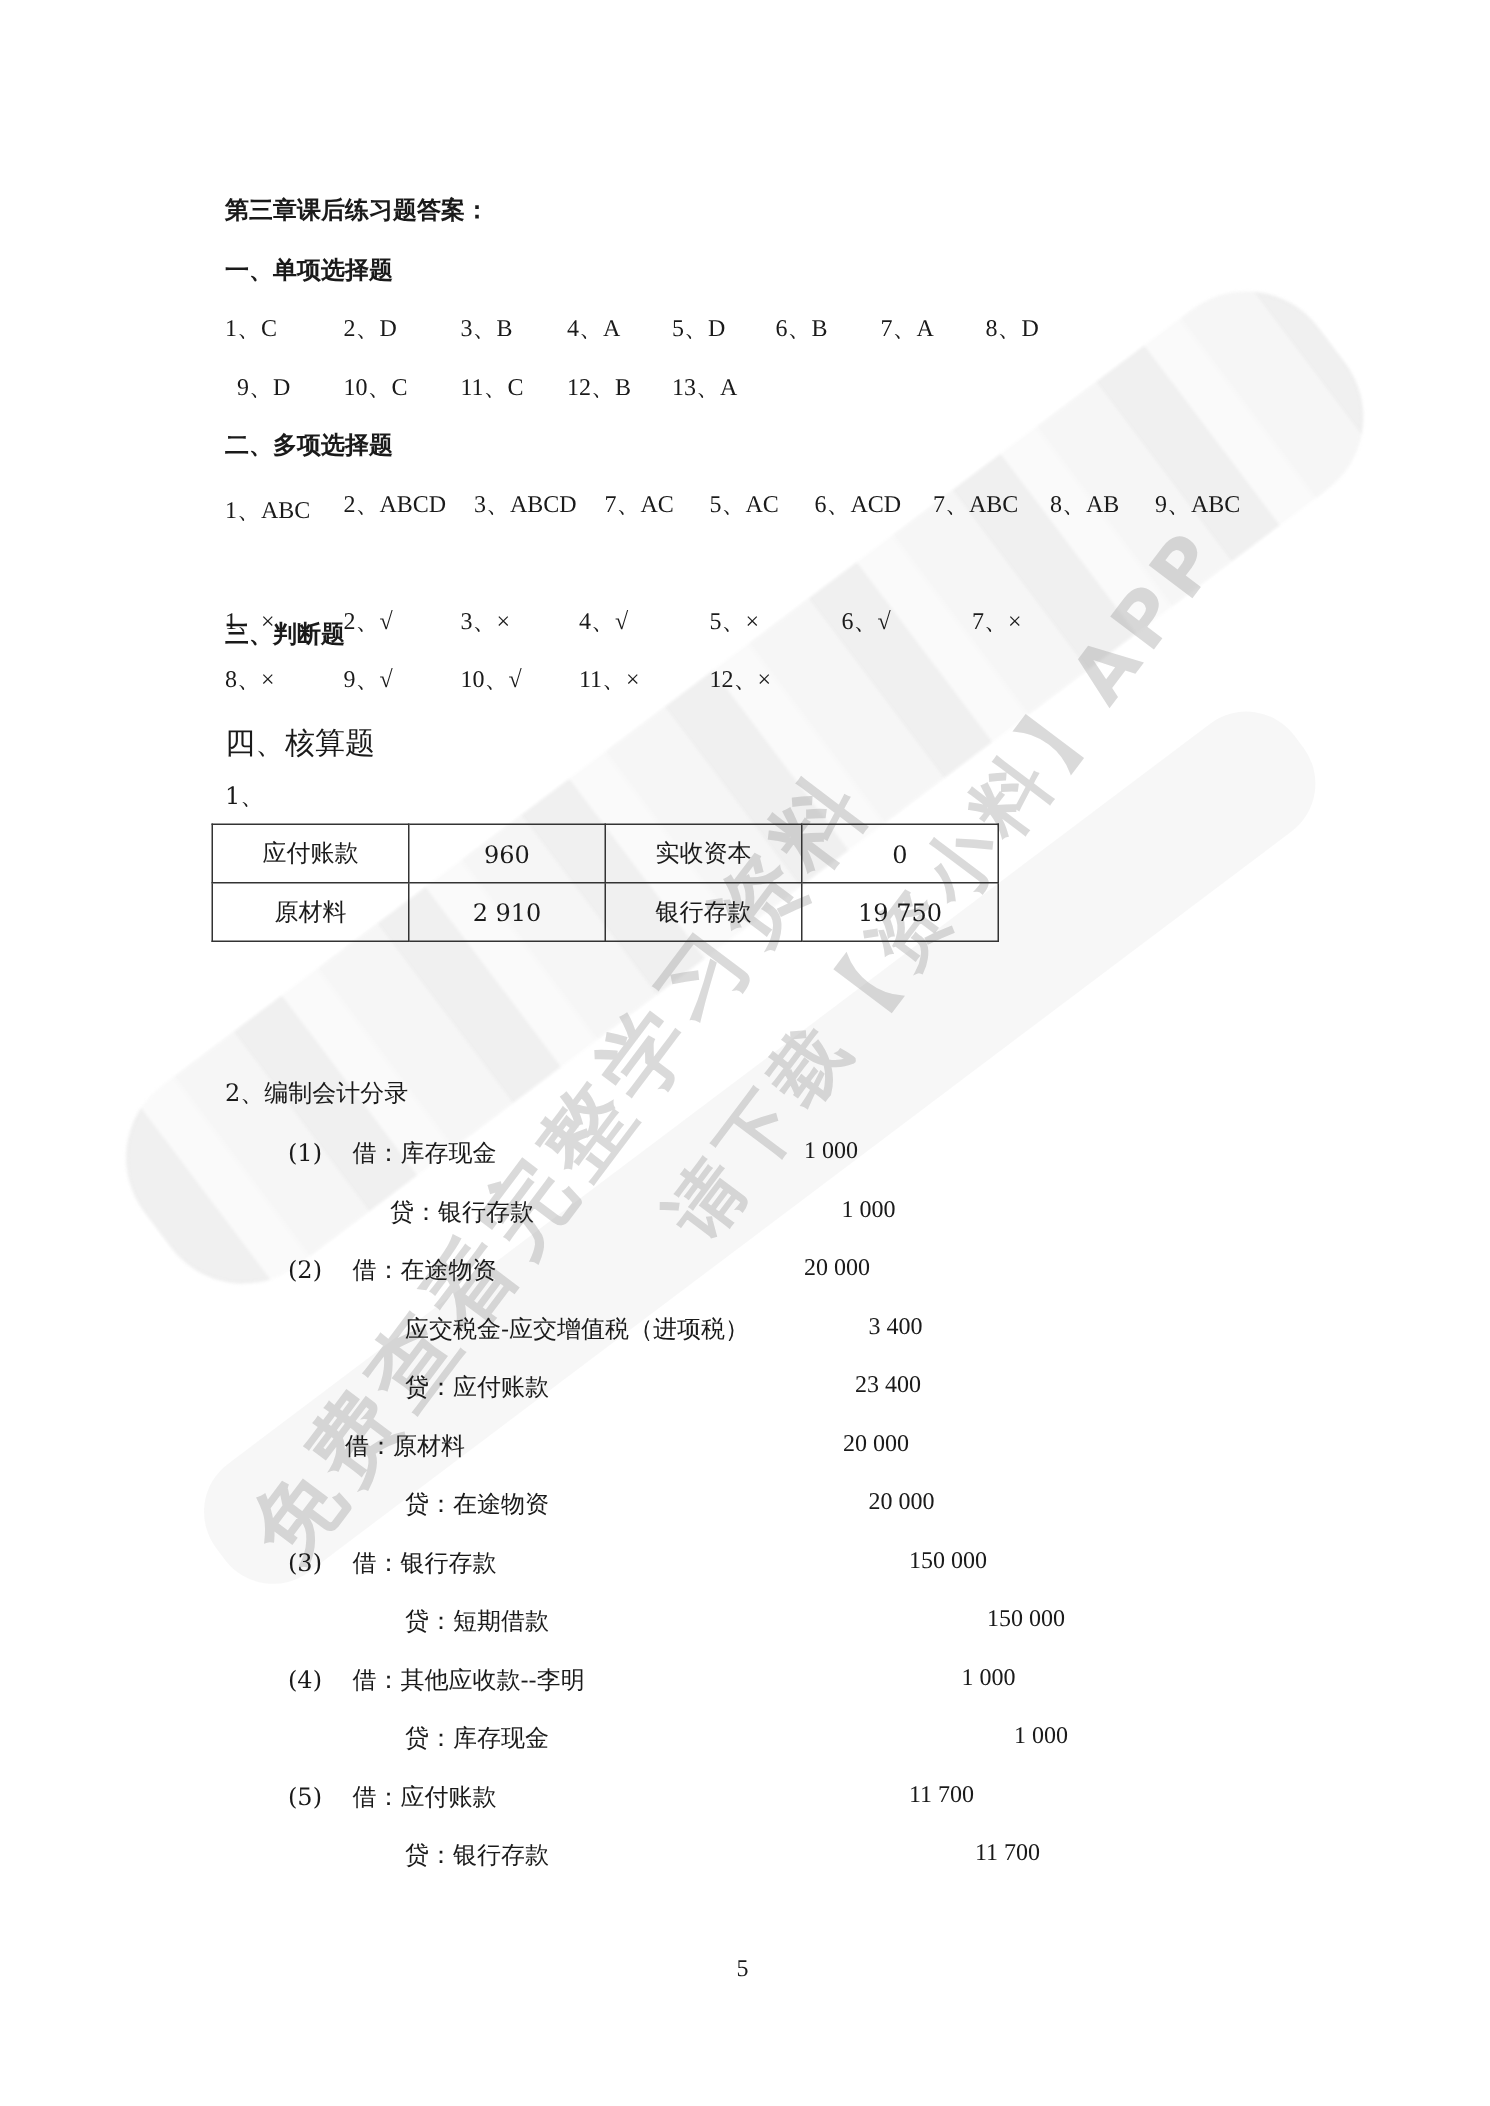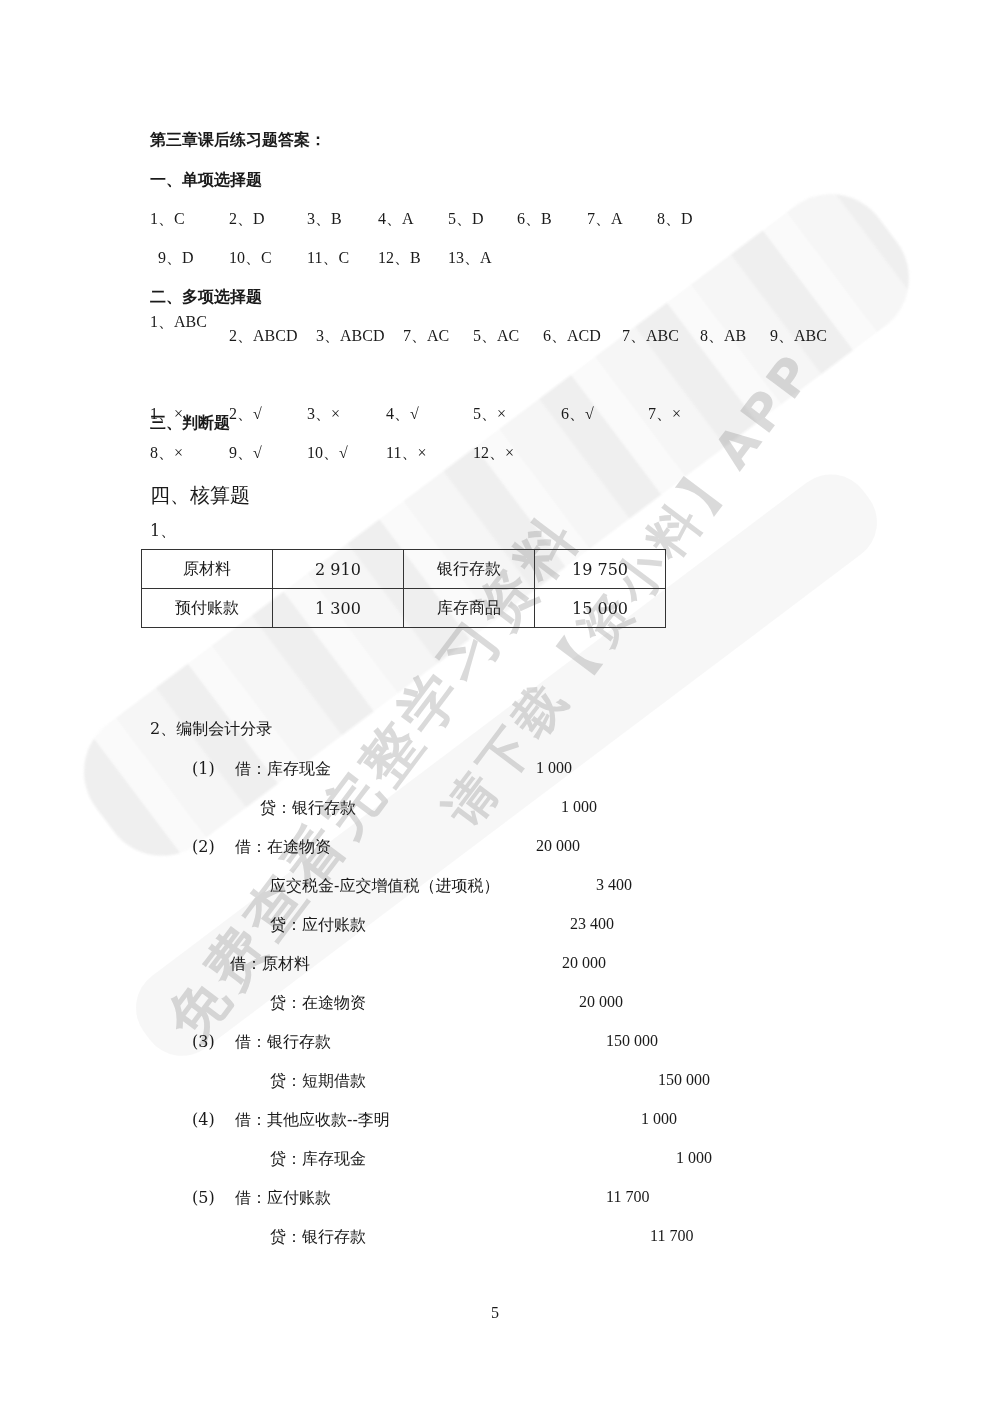--- a/index.html
+++ b/index.html
@@ -72,21 +72,21 @@
     <span class="ans" style="left:657px;top:209px;">8、D</span>
     <span class="ans" style="left:158px;top:248px;text-align:center;">9、D</span>
     <span class="ans" style="left:229px;top:248px;">10、C</span>
     <span class="ans" style="left:307px;top:248px;">11、C</span>
     <span class="ans" style="left:378px;top:248px;">12、B</span>
     <span class="ans" style="left:448px;top:248px;">13、A</span>
   </div>
 
   <div class="line bold" style="top:287px;">二、多项选择题</div>
   <div>
-    <span class="ans" style="left:150px;top:312px;">1、ABC</span>
+    <span class="ans" style="left:150px;top:330px;">1、ABC</span>
     <span class="ans" style="left:229px;top:326px;">2、ABCD</span>
     <span class="ans" style="left:316px;top:326px;">3、ABCD</span>
     <span class="ans" style="left:403px;top:326px;">7、AC</span>
     <span class="ans" style="left:473px;top:326px;">5、AC</span>
     <span class="ans" style="left:543px;top:326px;">6、ACD</span>
     <span class="ans" style="left:622px;top:326px;">7、ABC</span>
     <span class="ans" style="left:700px;top:326px;">8、AB</span>
     <span class="ans" style="left:770px;top:326px;">9、ABC</span>
   </div>
 
@@ -105,50 +105,50 @@
     <span class="ans" style="left:386px;top:443px;">11、×</span>
     <span class="ans" style="left:473px;top:443px;">12、×</span>
   </div>
 
   <div class="line" style="top:482px;font-size:20px;">四、核算题</div>
   <div class="line" style="top:521px;font-size:16px;">1、</div>
 
   <table class="calc">
     <tbody>
     <tr>
+      <td>应付账款</td>
+      <td>960</td>
+      <td>实收资本</td>
+      <td>0</td>
+    </tr>
+    <tr>
       <td>原材料</td>
       <td>2 910</td>
       <td>银行存款</td>
       <td>19 750</td>
-    </tr>
-    <tr>
-      <td>预付账款</td>
-      <td>1 300</td>
-      <td>库存商品</td>
-      <td>15 000</td>
     </tr>
   </tbody>
     </table>
 
   <div class="line" style="top:719px;font-size:16px;">2、编制会计分录</div>
 
   <div>
     <span class="entry" style="left:192px;top:759px;">(1)</span>
     <span class="entry" style="left:235px;top:759px;">借：库存现金</span>
     <span class="amt" style="left:536px;top:759px;">1 000</span>
 
     <span class="entry" style="left:260px;top:798px;">贷：银行存款</span>
     <span class="amt" style="left:561px;top:798px;">1 000</span>
 
     <span class="entry" style="left:192px;top:837px;">(2)</span>
     <span class="entry" style="left:235px;top:837px;">借：在途物资</span>
     <span class="amt" style="left:536px;top:837px;">20 000</span>
 
     <span class="entry" style="left:270px;top:876px;">应交税金-应交增值税（进项税）</span>
-    <span class="amt" style="left:596px;top:876px;text-align:right;">3 400</span>
+    <span class="amt" style="left:579px;top:876px;text-align:right;">3 400</span>
 
     <span class="entry" style="left:270px;top:915px;">贷：应付账款</span>
     <span class="amt" style="left:570px;top:915px;">23 400</span>
 
     <span class="entry" style="left:230px;top:954px;">借：原材料</span>
     <span class="amt" style="left:562px;top:954px;">20 000</span>
 
     <span class="entry" style="left:270px;top:993px;">贷：在途物资</span>
     <span class="amt" style="left:579px;top:993px;">20 000</span>
 

